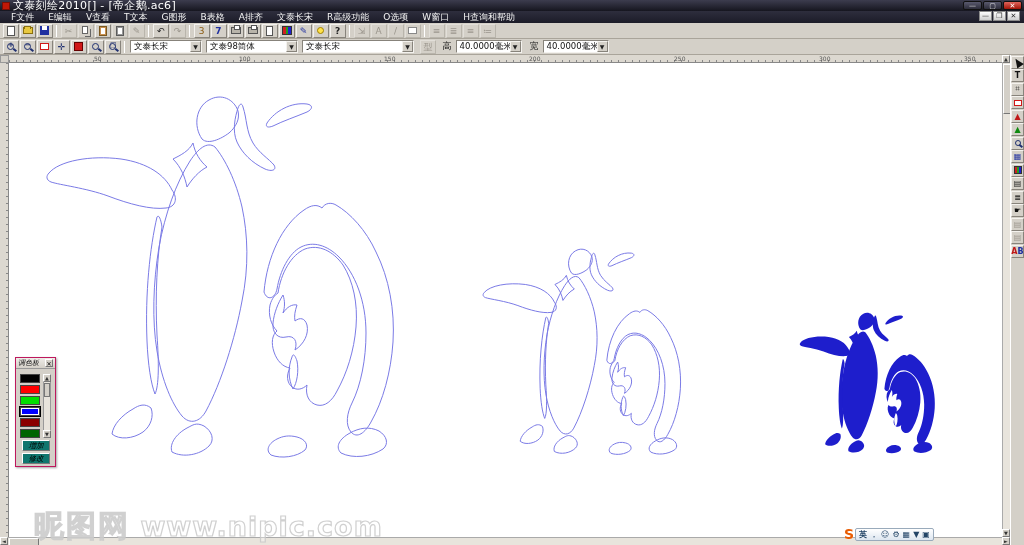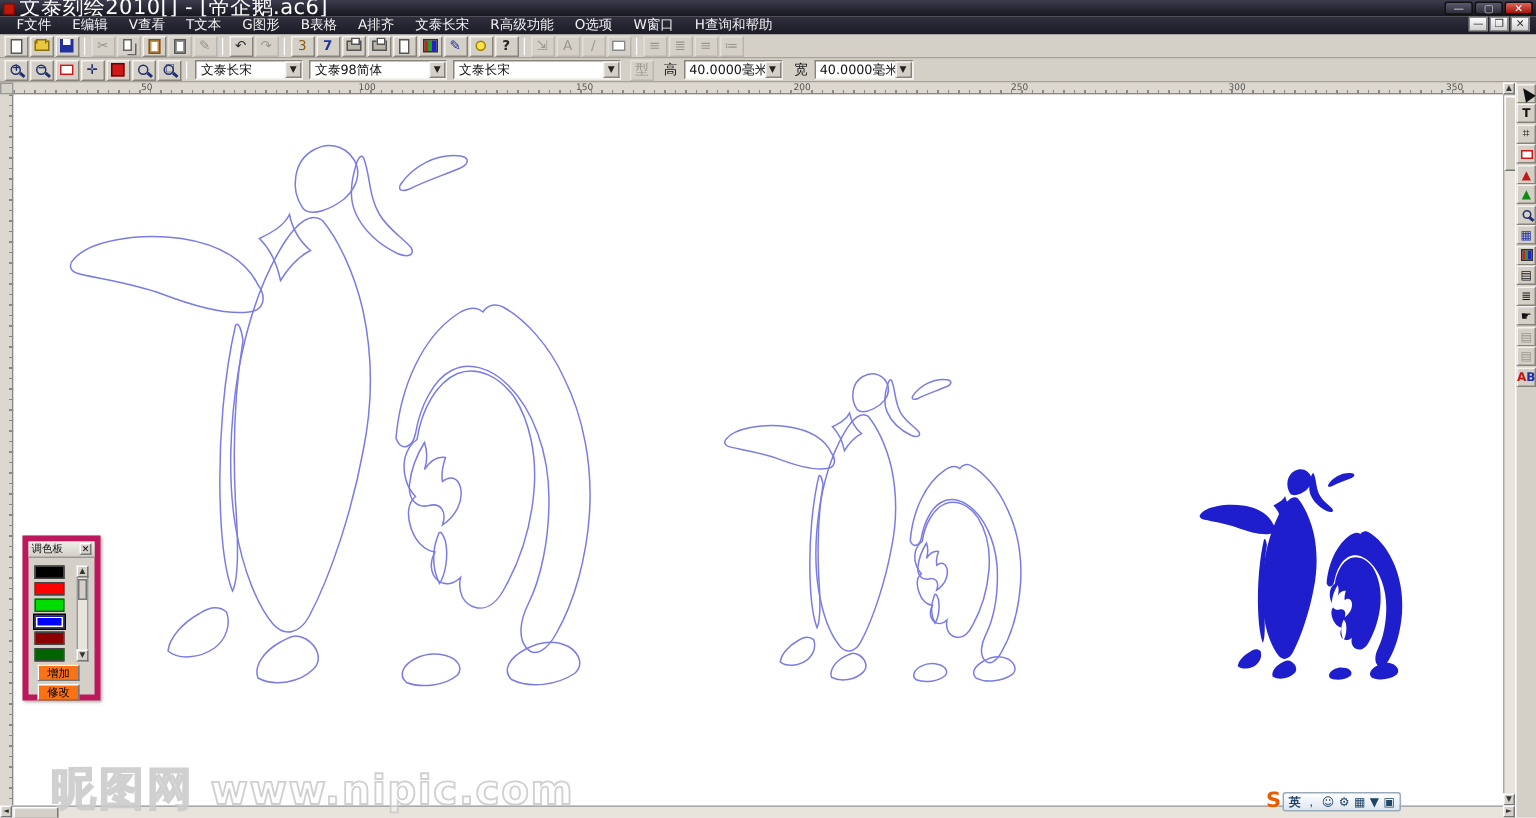--- a/index.html
+++ b/index.html
@@ -4,21 +4,21 @@
 <style>
   * { margin:0; padding:0; box-sizing:border-box; }
   html,body { width:1024px; height:545px; overflow:hidden; }
   body { font-family:"DejaVu Sans","Liberation Sans",sans-serif; font-size:9px; background:#d4d0c8; position:relative; }
   .app { position:absolute; inset:0; }
 
   
   .titlebar { position:absolute; left:0; top:0; width:1024px; height:11px;
     background:linear-gradient(#3c3c4e,#16161f); color:#fff; display:flex; align-items:center; padding:0 2px; }
   .appicon { width:8px; height:8px; background:#c21807; border:1px solid #7a0f06; margin-right:3px; flex:none; }
-  .titletext { font-size:14px; line-height:11px; white-space:nowrap; letter-spacing:.3px; }
+  .titletext { font-size:11px; line-height:11px; white-space:nowrap; letter-spacing:.3px; }
   .winbtns { margin-left:auto; display:flex; gap:1px; }
   .wbtn { width:19px; height:9px; font-size:7px; line-height:8px; text-align:center; color:#ddd;
     background:linear-gradient(#5a5a6e,#2c2c3a); border:1px solid #111; border-radius:2px; }
   .wbtn.close { background:linear-gradient(#e0635a,#a01408); color:#fff; }
 
   
   .menubar { position:absolute; left:0; top:11px; width:1024px; height:12px;
     background:linear-gradient(#2e2e3d,#1c1c28); color:#f2f2f2; display:flex; padding:0 4px; }
   .menuitem { font-size:9px; padding:0 7px; line-height:12px; white-space:nowrap; }
   .childbtns { margin-left:auto; display:flex; gap:1px; }
@@ -76,32 +76,32 @@
   .hthumb { position:absolute; left:9px; top:0; width:30px; height:8px; background:#d4d0c8; border:1px solid; border-color:#fff #777 #777 #fff; }
 
   
   .rightbar { position:absolute; left:1010px; top:55px; width:14px; height:490px; background:#d4d0c8; border-left:1px solid #fff; }
   .rtool { width:13px; height:13px; margin:0.5px auto; display:flex; align-items:center; justify-content:center;
     background:#d4d0c8; border:1px solid; border-color:#f4f2ee #87837b #87837b #f4f2ee; font-size:8px; color:#111; }
   .rtool.dis { color:#9a958c; }
   .cursor-arrow { width:0; height:0; border-left:4px solid transparent; border-right:4px solid transparent; border-bottom:9px solid #111; transform:rotate(-35deg); }
 
   
-  .palette { position:absolute; left:6px; top:294px; width:52px; height:110px; background:#d4d0c8;
-    border:4px solid #be185d; box-shadow:1px 1px 2px rgba(0,0,0,.35); z-index:5; }
+  .palette { position:absolute; left:6px; top:294px; width:41px; height:110px; background:#d4d0c8;
+    border:1px solid #be185d; box-shadow:1px 1px 2px rgba(0,0,0,.35); z-index:5;font-style:italic; }
   .pal-title { height:11px; display:flex; align-items:center; background:linear-gradient(#efede8,#d4d0c8); border-bottom:1px solid #999; padding:0 2px; }
   .pal-title .pt { font-size:7px; flex:1; color:#111; }
   .pal-close { width:8px; height:8px; font-size:6px; line-height:7px; text-align:center; background:#d4d0c8; border:1px solid; border-color:#fff #777 #777 #fff; }
   .swatches { position:absolute; left:4px; top:16px; width:22px; }
   .swatch { width:20px; height:9px; border:1px solid #444; margin-bottom:2px; }
   .swatch.sel { outline:1px solid #000; box-shadow:0 0 0 1px #fff inset; }
   .pal-scroll { position:absolute; right:4px; top:16px; width:8px; height:64px; background:#e8e4dc; border:1px solid #999; }
   .pal-scroll .pthumb { position:absolute; left:0; top:8px; width:6px; height:14px; background:#d4d0c8; border:1px solid #777; }
   .pal-btn { position:absolute; left:6px; width:28px; height:11px; font-size:7.5px; line-height:9px; text-align:center;
-    background:#f97316; border:1px solid; border-color:#fff #777 #777 #fff; }
+    background:#0f766e; border:1px solid; border-color:#fff #777 #777 #fff; }
   .pal-btn.b1 { top:82px; } .pal-btn.b2 { top:95px; }
 
   
   .wm { position:absolute; left:34px; top:506px; z-index:6; font-weight:bold; white-space:nowrap;
     color:rgba(255,255,255,.35); -webkit-text-stroke:1.2px rgba(200,200,200,.85); letter-spacing:2px; }
   .wm .cn { font-size:30px; } .wm .en { font-size:27px; letter-spacing:1px; }
   .idstrip { position:absolute; left:792px; top:515px; width:214px; height:16px; z-index:6;
     background:rgba(110,110,110,.45); color:#fff; font-size:10.5px; line-height:16px; text-align:center; white-space:nowrap; }
   .imebar { position:absolute; left:844px; top:526px; z-index:7; display:flex; align-items:center; }
   .sogo { color:#e85d04; font-weight:bold; font-size:14px; margin-right:1px; text-shadow:0 0 1px #fff; }

